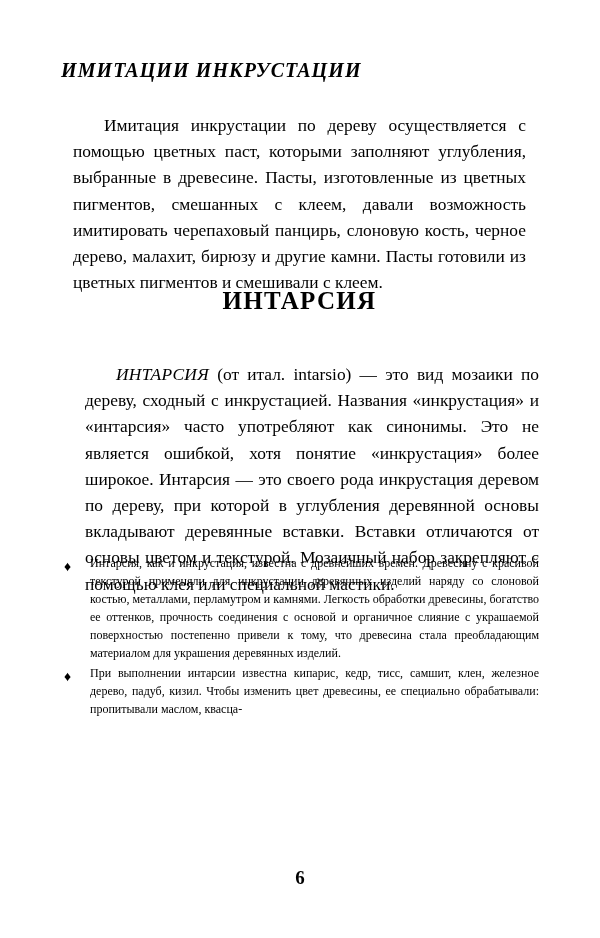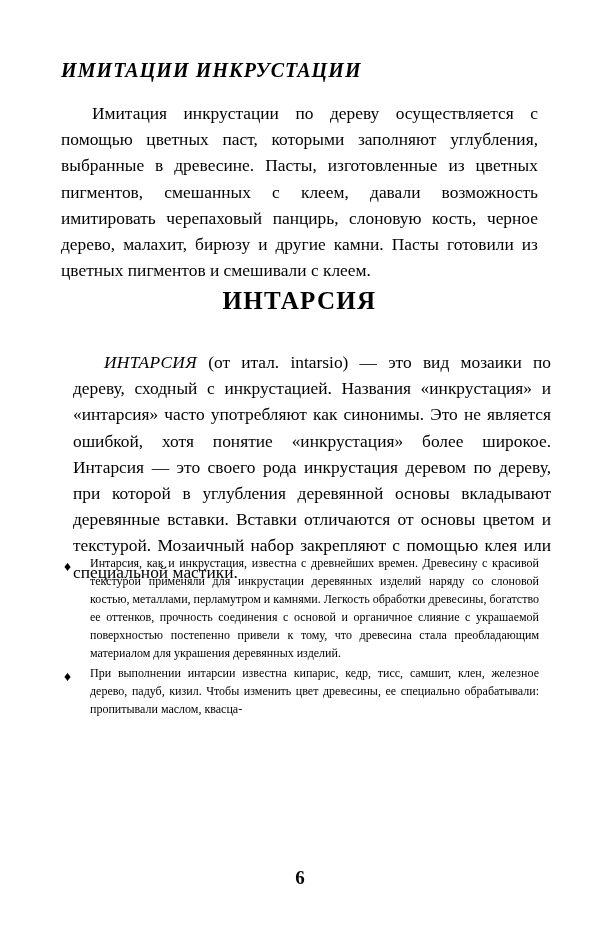--- a/index.html
+++ b/index.html
@@ -43,21 +43,21 @@
 
   
   .body-block {
     position: absolute;
     left: 61px;
     top: 100px;
     width: 477px;
   }
 
   p.body-par {
-    margin: 0;
+    margin: 12px;
     text-align: justify;
     text-justify: inter-word;
     font-size: 17.4px;
     line-height: 26.2px;
     text-indent: 31px;
     hyphens: manual;
   }
   p.body-par:last-child { margin-bottom: 0; }
 
   .lastline-left { text-align-last: left; }

